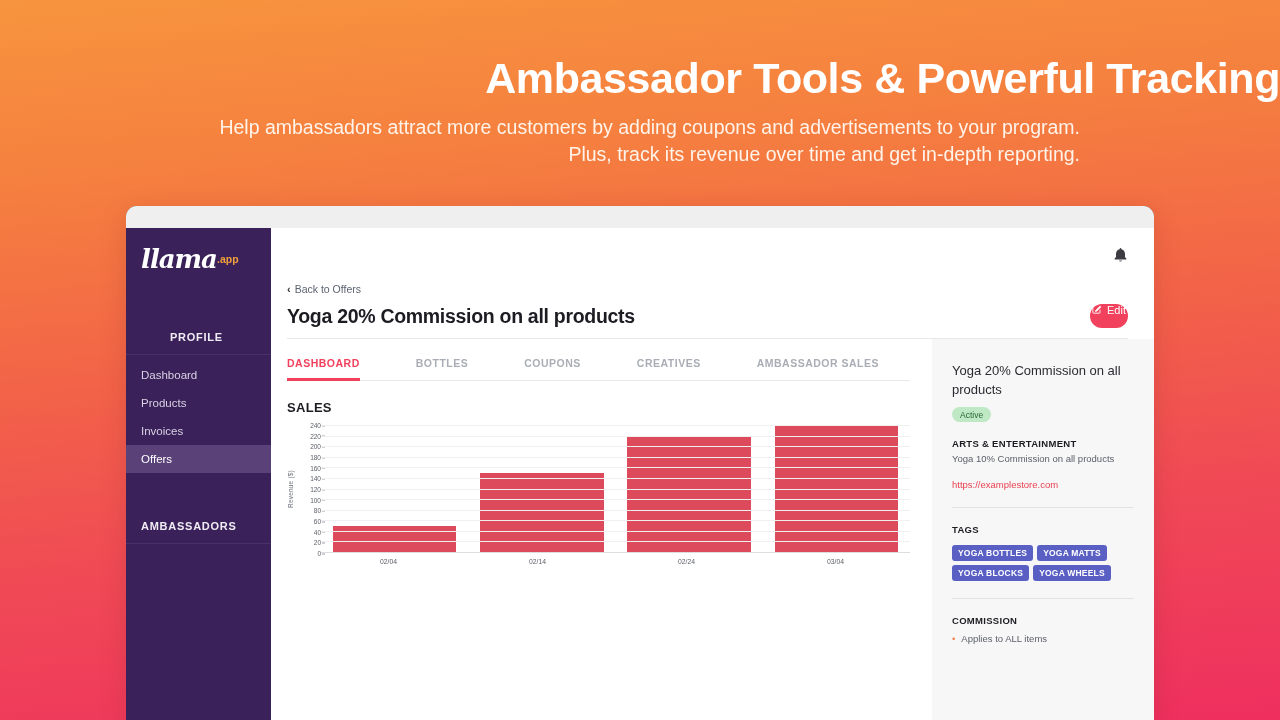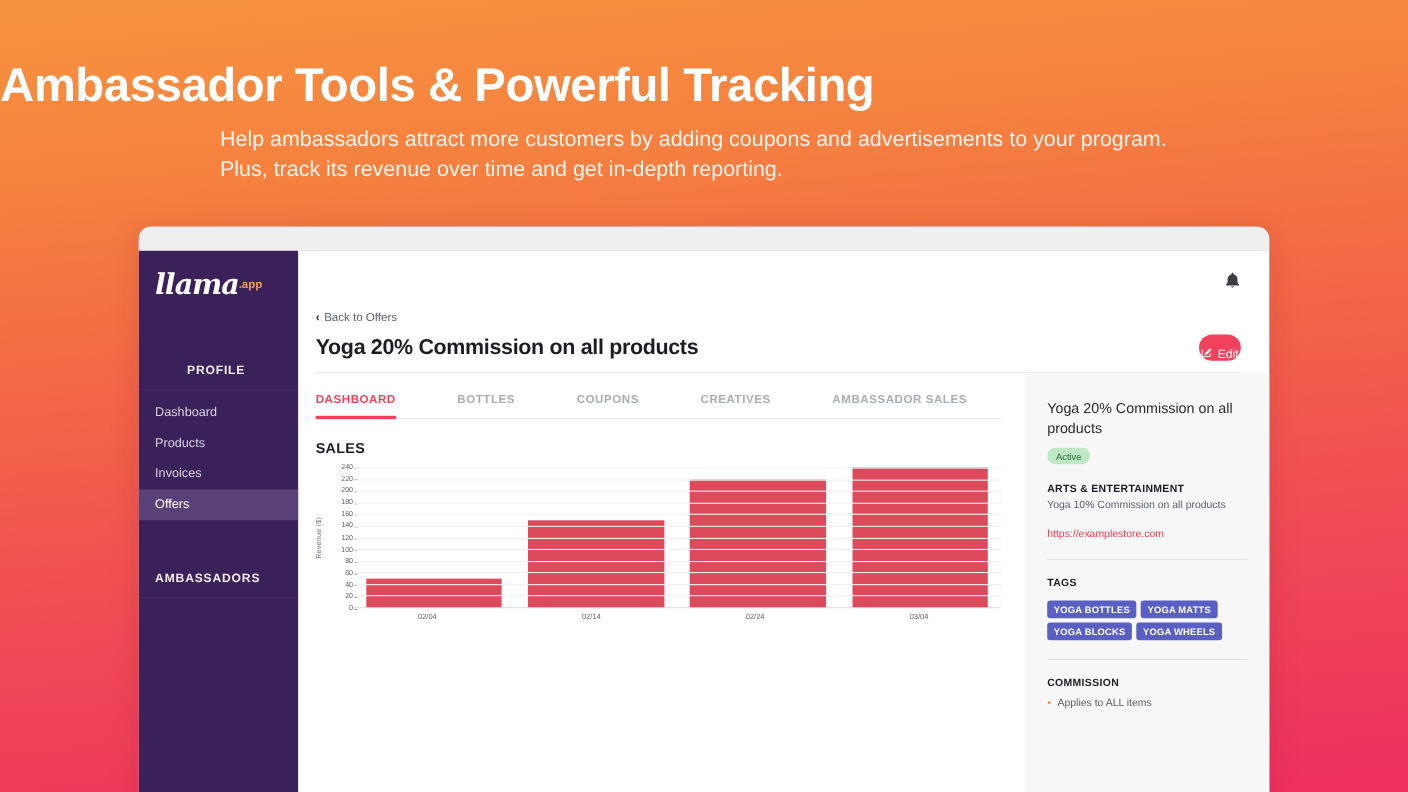--- a/index.html
+++ b/index.html
@@ -4,34 +4,34 @@
 <style>
   html,body{margin:0;padding:0;}
   body{
     width:1280px;height:720px;overflow:hidden;
     font-family:"Liberation Sans", sans-serif;
     background:linear-gradient(175deg,#F7943E 0%,#F5803F 22%,#F26248 48%,#F04A55 70%,#EE2F5F 100%);
     position:relative;
   }
 
   
-  .promo{position:absolute;left:0;top:0;width:1280px;text-align:left;color:#fff;}
+  .promo{position:absolute;left:0;top:0;width:1280px;text-align:right;color:#fff;}
   .promo-title{
     margin:0;padding-top:52px;font-size:43px;line-height:52px;font-weight:bold;
     letter-spacing:-0.4px;color:#ffffff;
   }
   .promo-sub{
     margin:0 auto;padding-top:10px;width:880px;
     font-size:19.5px;line-height:27px;font-weight:400;color:#FFF3EA;
   }
 
   
   .window{
     position:absolute;left:126px;top:206px;width:1028px;height:514px;
-    background:#f9a8d4;border-radius:11px 11px 0 0;overflow:hidden;
+    background:#7dd3fc;border-radius:11px 11px 0 0;overflow:hidden;
     box-shadow:0 6px 26px rgba(120,25,35,.18);
   }
   .titlebar{height:22px;background:#EFEFEF;border-radius:11px 11px 0 0;}
   .app-body{display:flex;height:492px;}
 
   
   .sidebar{
     width:145px;flex:0 0 145px;background:#3A2159;color:#fff;position:relative;
   }
   .logo{height:62px;display:flex;align-items:center;padding-left:15px;}
@@ -63,21 +63,21 @@
 
   .head-wrap{padding:0 26px 0 16px;}
   .back-link{display:flex;align-items:center;gap:4px;font-size:10.5px;color:#5C6370;}
   .chev{font-size:11px;line-height:11px;color:#333;font-weight:bold;}
   .title-row{display:flex;align-items:center;justify-content:space-between;
     padding-top:9px;padding-bottom:10px;border-bottom:1px solid #E8E8EA;}
   .page-title{font-size:19.5px;font-weight:bold;color:#1C1C22;letter-spacing:-.3px;}
   .edit-btn{
     background:#F2415C;color:#fff;border:none;border-radius:14px;
     height:24px;padding:0 2px;font-size:11px;font-weight:500;
-    display:flex;align-items:flex-end;gap:5px;cursor:pointer;
+    display:flex;align-items:flex-start;gap:5px;cursor:pointer;
     font-family:"Liberation Sans",sans-serif;
   }
 
   .content{display:flex;flex:1;min-height:0;padding-left:16px;}
   .left-col{flex:1;min-width:0;padding-right:22px;}
   .tabs{display:flex;gap:0;padding-top:18px;border-bottom:1px solid #E8E8EA;}
   .tab{
     font-size:10.5px;font-weight:bold;letter-spacing:.5px;color:#A9ADB5;
     padding:0 0 11px 0;margin-right:56px;position:relative;white-space:nowrap;cursor:pointer;
   }

